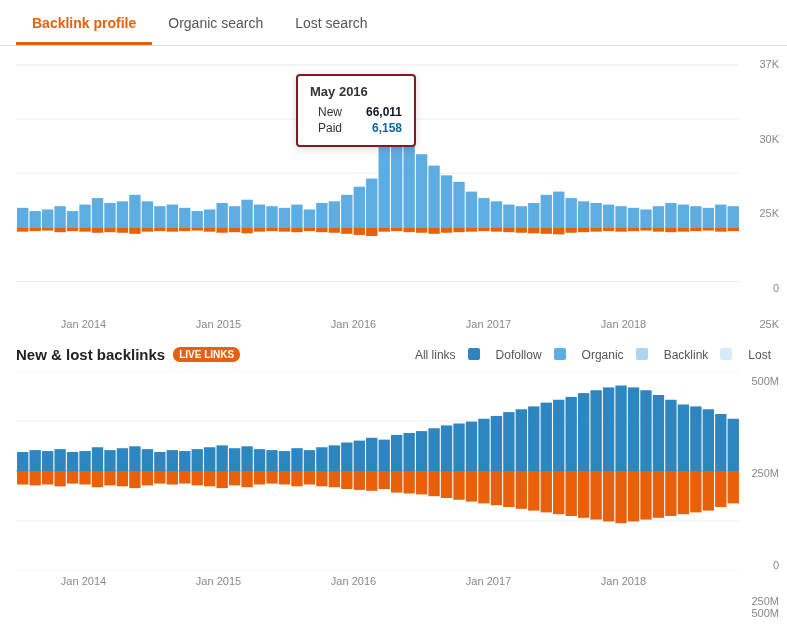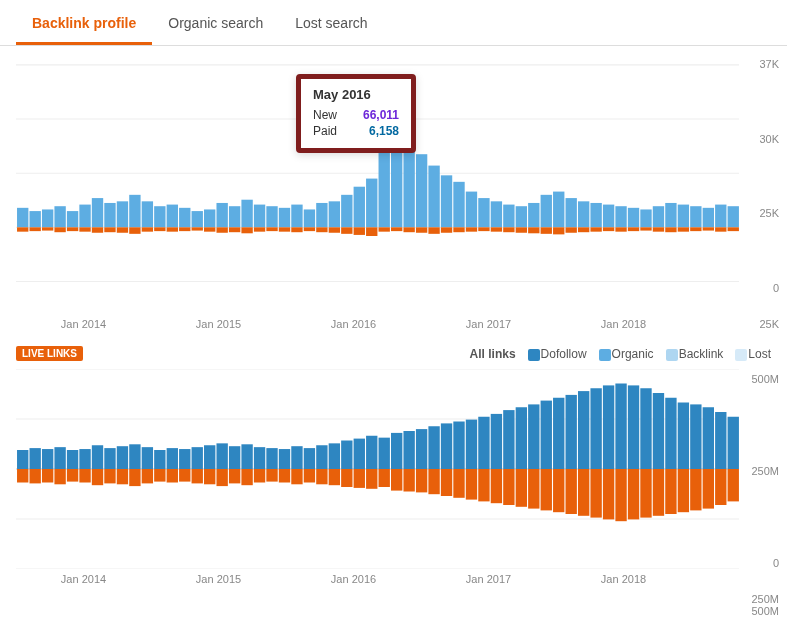--- a/index.html
+++ b/index.html
@@ -14,35 +14,35 @@
     
     .chart-section { padding: 8px 0 0 0; position: relative; }
     .chart-area { position: relative; display: flex; }
     .chart-container { flex: 1; position: relative; height: 260px; margin-left: 16px; }
     .y-axis-right { width: 48px; display: flex; flex-direction: column; justify-content: space-between; align-items: flex-end; padding: 4px 8px 20px 0; font-size: 11px; color: #888; height: 260px; }
     .x-axis { display: flex; justify-content: space-around; margin-left: 16px; margin-right: 48px; font-size: 11px; color: #888; padding: 4px 0 8px 0; }
 
     
     .section-header { display: flex; align-items: center; justify-content: space-between; padding: 8px 16px; }
     .section-title { font-size: 15px; font-weight: 700; color: #222; display: flex; align-items: center; gap: 8px; }
-    .live-badge { background: #e8600a; color: #fff; font-size: 10px; font-weight: 700; padding: 2px 6px; border-radius: 2px; }
+    .live-badge { background: #e8600a; color: #fff; font-size: 10px; font-weight: 700; padding: 2px 6px; border-radius: 7px; }
     .legend { display: flex; align-items: center; gap: 12px; font-size: 12px; color: #555; }
-    .legend-item { display: flex; align-items: flex-end; gap: 1px; }
+    .legend-item { display: flex; align-items: flex-start; gap: 16px; }
     .legend-dot { width: 12px; height: 12px; border-radius: 2px; }
 
     .chart2-area { position: relative; display: flex; }
     .chart2-container { flex: 1; position: relative; height: 200px; margin-left: 16px; }
     .y-axis-right2 { width: 48px; display: flex; flex-direction: column; justify-content: space-between; align-items: flex-end; padding: 4px 8px 0 0; font-size: 11px; color: #888; height: 200px; }
     .x-axis2 { display: flex; justify-content: space-around; margin-left: 16px; margin-right: 48px; font-size: 11px; color: #888; padding: 4px 0 8px 0; }
 
     
-    .tooltip { position: absolute; background: #fff; border: 5px solid #7f1d1d; border-radius: 4px; padding: 8px 12px; font-size: 12px; box-shadow: 0 2px 8px rgba(0,0,0,0.15); z-index: 10; top: 20px; left: 280px; min-width: 120px; }
+    .tooltip { position: absolute; background: #fff; border: 2px solid #7f1d1d; border-radius: 4px; padding: 8px 12px; font-size: 12px; box-shadow: 0 2px 8px rgba(0,0,0,0.15); z-index: 10; top: 20px; left: 280px; min-width: 120px; }
     .tooltip-date { font-weight: 700; margin-bottom: 6px; font-size: 13px; }
-    .tooltip-row { display: flex; justify-content: space-between; gap: 6px; margin-bottom: 2px; }
-    .tooltip-val-blue { color: #6d28d9; font-weight: 700; }
+    .tooltip-row { display: flex; justify-content: space-between; gap: 6px; margin-bottom: 2px; margin-left: 8px; }
+    .tooltip-val-blue { color: #0f172a; font-weight: 700; }
     .tooltip-val-orange { color: #0369a1; font-weight: 700; }
 
     svg.bars { width: 100%; height: 100%; }
   </style>
 </head>
 <body>
 
 <div class="tabs">
   <div class="tab active">
     <span>Backlink profile</span>
@@ -211,24 +211,25 @@
       <span>Jan 2016</span>
       <span>Jan 2017</span>
       <span>Jan 2018</span>
     </div>
     <div style="width:48px; text-align:right; padding-right:8px; font-size:11px; color:#888; padding-top:4px;">25K</div>
   </div>
 </div>
 
 <div class="section-header">
   <div class="section-title">
+    <span>New &amp; lost backlinks</span>
     <span class="live-badge">LIVE LINKS</span>
   </div>
   <div class="legend">
-    <span style="color:#555; font-weight:700;">All links</span>
+    <span style="color:#555; font-weight:400;">All links</span>
     <div class="legend-item">
       <div class="legend-dot" style="background:#2e86c1;"></div>
       <span>Dofollow</span>
     </div>
     <div class="legend-item">
       <div class="legend-dot" style="background:#5dade2;"></div>
       <span>Organic</span>
     </div>
     <div class="legend-item">
       <div class="legend-dot" style="background:#aed6f1;"></div>

